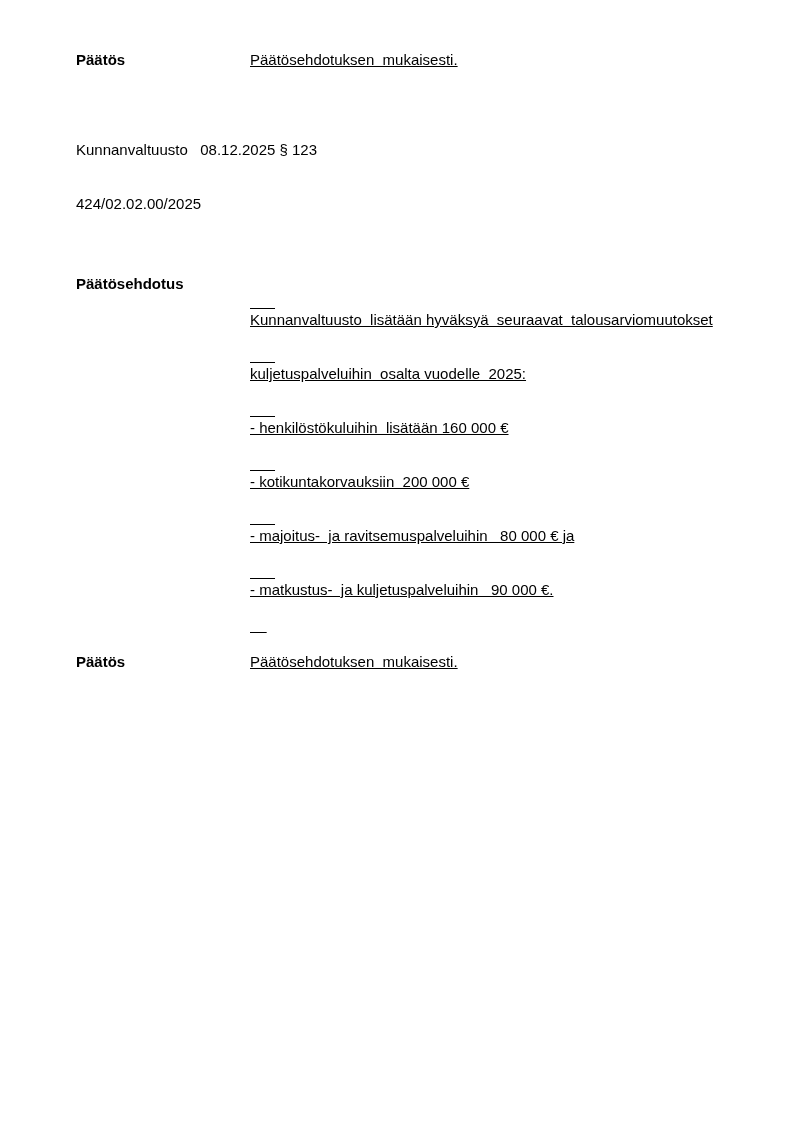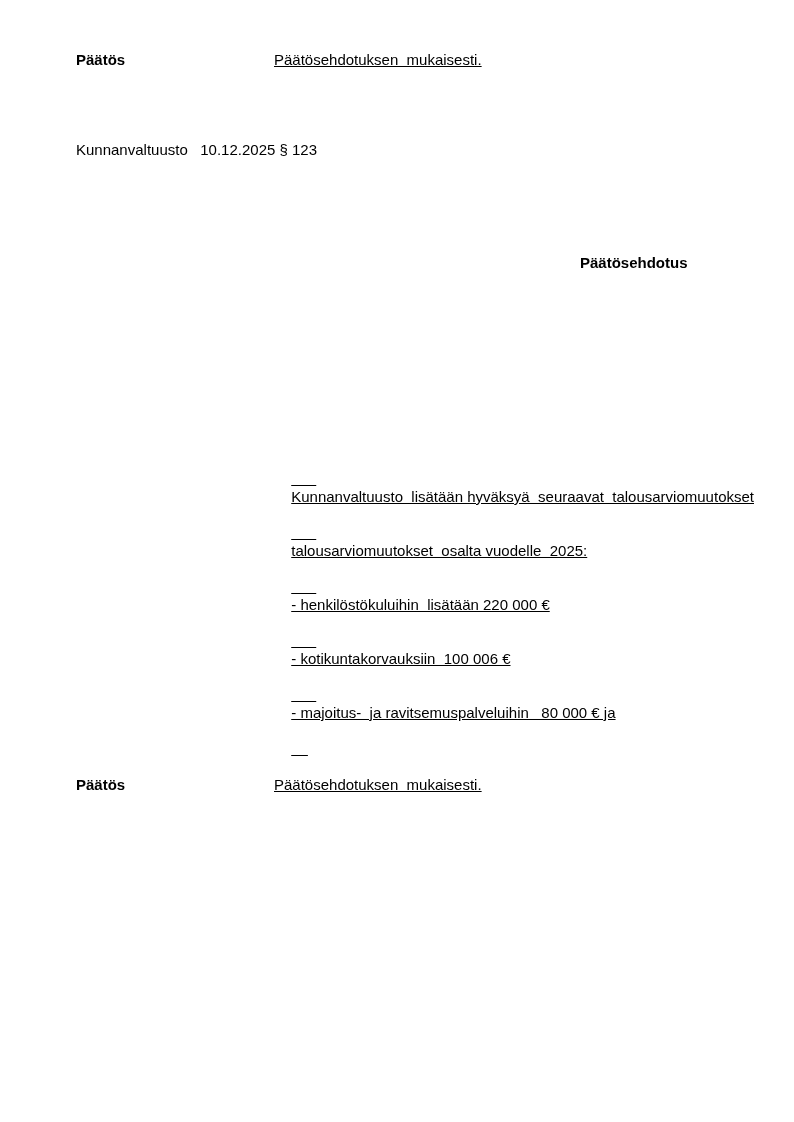--- a/index.html
+++ b/index.html
@@ -15,71 +15,71 @@
     color: #000000;
     font-family: "Liberation Sans", "DejaVu Sans", sans-serif;
     font-size: 15px;
     line-height: 18px;
     overflow: hidden;
     box-sizing: border-box;
     padding: 51px 40px 0 76px;
   }
   .row {
     display: flex;
-    align-items: flex-end;
-    gap: 24px;
+    align-items: flex-start;
   }
   .label-col {
     flex: 0 0 174px;
     width: 174px;
     font-weight: bold;
     white-space: pre-wrap;
   }
   .content-col {
     flex: 1 1 auto;
     white-space: pre-wrap;
     text-decoration: underline;
   }
   .meeting-block {
     margin-top: 36px;
     white-space: pre-wrap;
   }
   .proposal-row {
-    margin-top: 59px;
-    flex-direction: column;
+    margin-top: 26px;
   }
   .decision-bottom-row {
     margin-top: 18px;
   }
   .line {
     white-space: pre-wrap;
   }
 </style>
 </head>
 <body>
 
 <div class="page">
 
   <section class="row">
     <div class="label-col">Päätös</div>
     <div class="content-col">Päätösehdotuksen  mukaisesti.</div>
   </section>
 
   <section class="meeting-block">
-    <div class="line">Kunnanvaltuusto   10.12.2025 § 123</div>
+    <div class="line">Kunnanvaltuusto   08.12.2025 § 123</div>
+    <div class="line">424/02.02.00/2025</div>
   </section>
 
   <section class="row proposal-row">
     <div class="label-col">Päätösehdotus</div>
     <div class="content-col">
       <div class="line">Kunnanvaltuusto  lisätään hyväksyä  seuraavat  talousarviomuutokset</div>
-      <div class="line">talousarviomuutokset  osalta vuodelle  2025:</div>
-      <div class="line">- henkilöstökuluihin  lisätään 220 000 €</div>
-      <div class="line">- kotikuntakorvauksiin  100 006 €</div>
+      <div class="line">kuljetuspalveluihin  osalta vuodelle  2025:</div>
+      <div class="line">- henkilöstökuluihin  lisätään 160 000 €</div>
+      <div class="line">- kotikuntakorvauksiin  200 000 €</div>
       <div class="line">- majoitus-  ja ravitsemuspalveluihin   80 000 € ja</div>
+      <div class="line">- matkustus-  ja kuljetuspalveluihin   90 000 €.</div>
     </div>
   </section>
 
   <section class="row decision-bottom-row">
     <div class="label-col">Päätös</div>
     <div class="content-col">Päätösehdotuksen  mukaisesti.</div>
   </section>
 
 </div>
 

